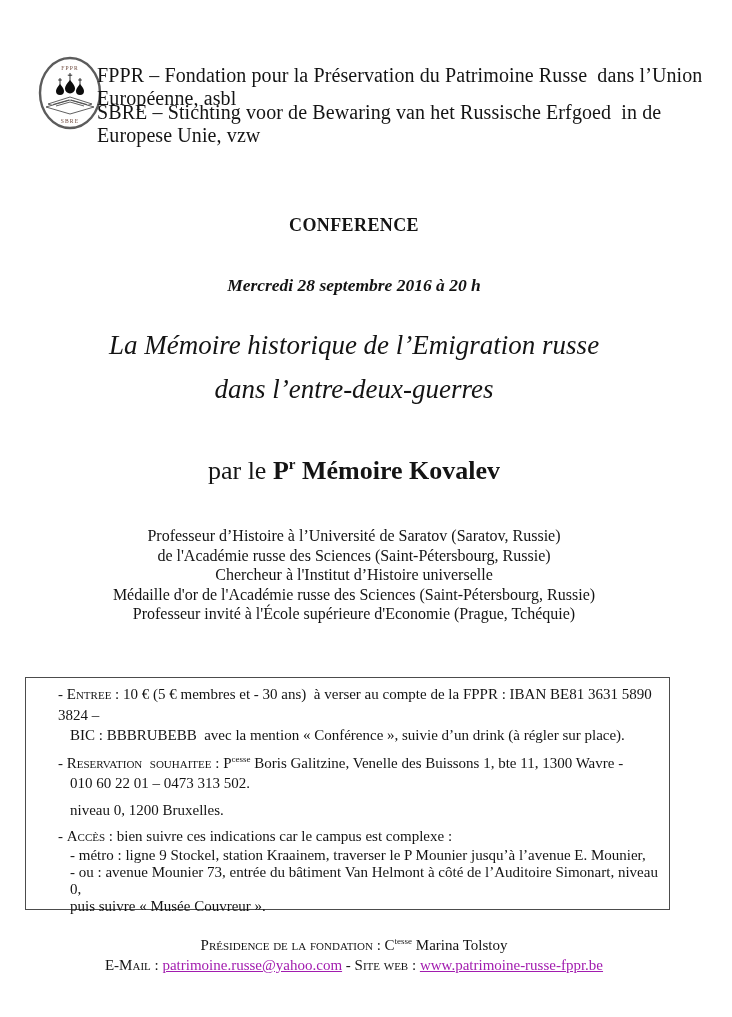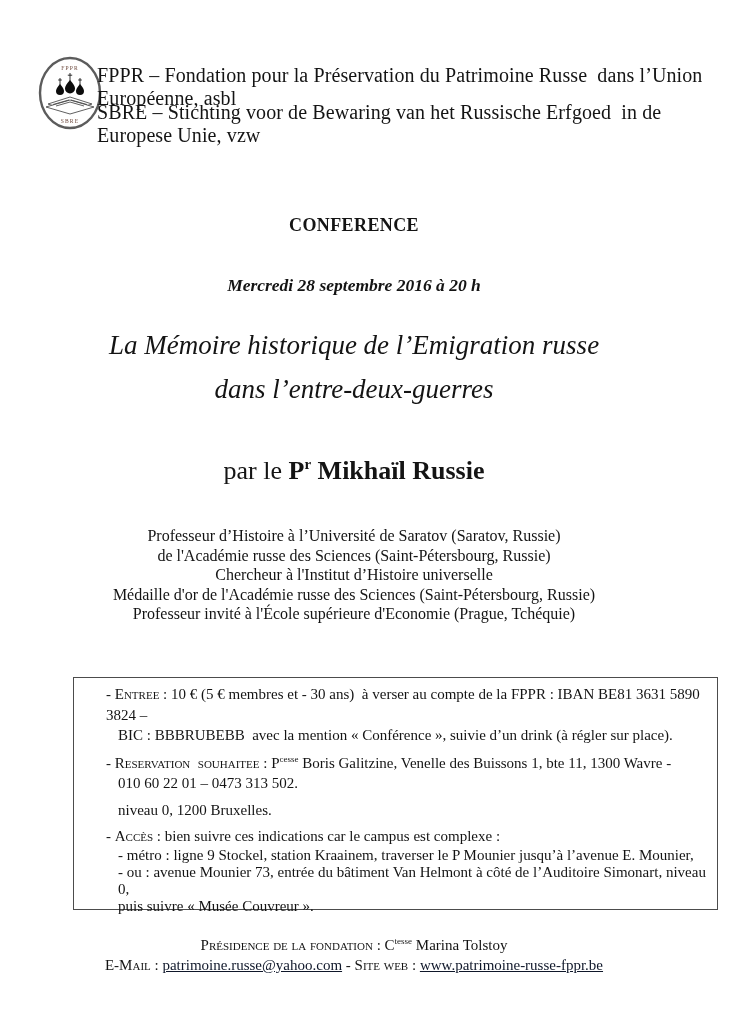--- a/index.html
+++ b/index.html
@@ -27,36 +27,36 @@
   .speaker { top:456px; font-size:26px; }
   .speaker .b { font-weight:bold; }
   .speaker sup { font-size:58%; font-weight:bold; vertical-align:super; line-height:0; }
 
   .creds { top:526px; font-size:16px; line-height:19.6px; }
 
   
   .box {
     left:25px; top:677px; width:645px; height:233px;
     border:1.5px solid #4c4c4c; box-sizing:border-box;
-    padding:6px 8px 16px 0; font-size:15px;margin-left:48px;
+    padding:6px 8px 16px 0; font-size:15px;
   }
   .bline { line-height:20.5px; white-space:pre-wrap; }
   .l1 { padding-left:32px; }
   .l2 { padding-left:44px; }
   .sub { padding-left:44px; line-height:17.2px; }
   .gap1 { margin-bottom:7px; }
   .gap2 { margin-bottom:6px; }
   .sc { font-variant:small-caps; }
   .box sup, .footer sup { font-size:60%; vertical-align:super; line-height:0; }
 
   
   .footer { font-size:15px; }
   .f1 { top:937px; }
   .f2 { top:957px; }
-  a.link { color:#0f172a; text-decoration:underline; cursor:pointer; }
+  a.link { color:#a21caf; text-decoration:underline; cursor:pointer; }
 </style>
 </head>
 <body>
 
 <div class="page">
 
   <svg class="abs logo" viewBox="0 0 64 74">
     <ellipse cx="32" cy="37" rx="30" ry="35" fill="#ffffff" stroke="#5c5c5c" stroke-width="2.4"></ellipse>
     <text x="32" y="14" text-anchor="middle" font-size="5.6" letter-spacing="1.1" fill="#6e4a3e" font-family="Liberation Serif, serif">FPPR</text>
 
@@ -87,21 +87,21 @@
   </svg>
 
   <div class="abs org-line org1 pre">FPPR – Fondation pour la Préservation du Patrimoine Russe  dans l’Union Européenne, asbl</div>
   <div class="abs org-line org2 pre">SBRE – Stichting voor de Bewaring van het Russische Erfgoed  in de Europese Unie, vzw</div>
 
   <div class="abs center kicker">CONFERENCE</div>
   <div class="abs center date">Mercredi 28 septembre 2016 à 20 h</div>
   <div class="abs center title t1">La Mémoire historique de l’Emigration russe</div>
   <div class="abs center title t2">dans l’entre-deux-guerres</div>
 
-  <div class="abs center speaker pre"><span>par le </span><span class="b">P</span><sup>r</sup><span class="b"> Mikhaïl Russie</span></div>
+  <div class="abs center speaker pre"><span>par le </span><span class="b">P</span><sup>r</sup><span class="b"> Mémoire Kovalev</span></div>
 
   <div class="abs center creds">
     <div>Professeur d’Histoire à l’Université de Saratov (Saratov, Russie)</div>
     <div>de l'Académie russe des Sciences (Saint-Pétersbourg, Russie)</div>
     <div>Chercheur à l'Institut d’Histoire universelle</div>
     <div>Médaille d'or de l'Académie russe des Sciences (Saint-Pétersbourg, Russie)</div>
     <div>Professeur invité à l'École supérieure d'Economie (Prague, Tchéquie)</div>
   </div>
 
   <div class="abs box">

